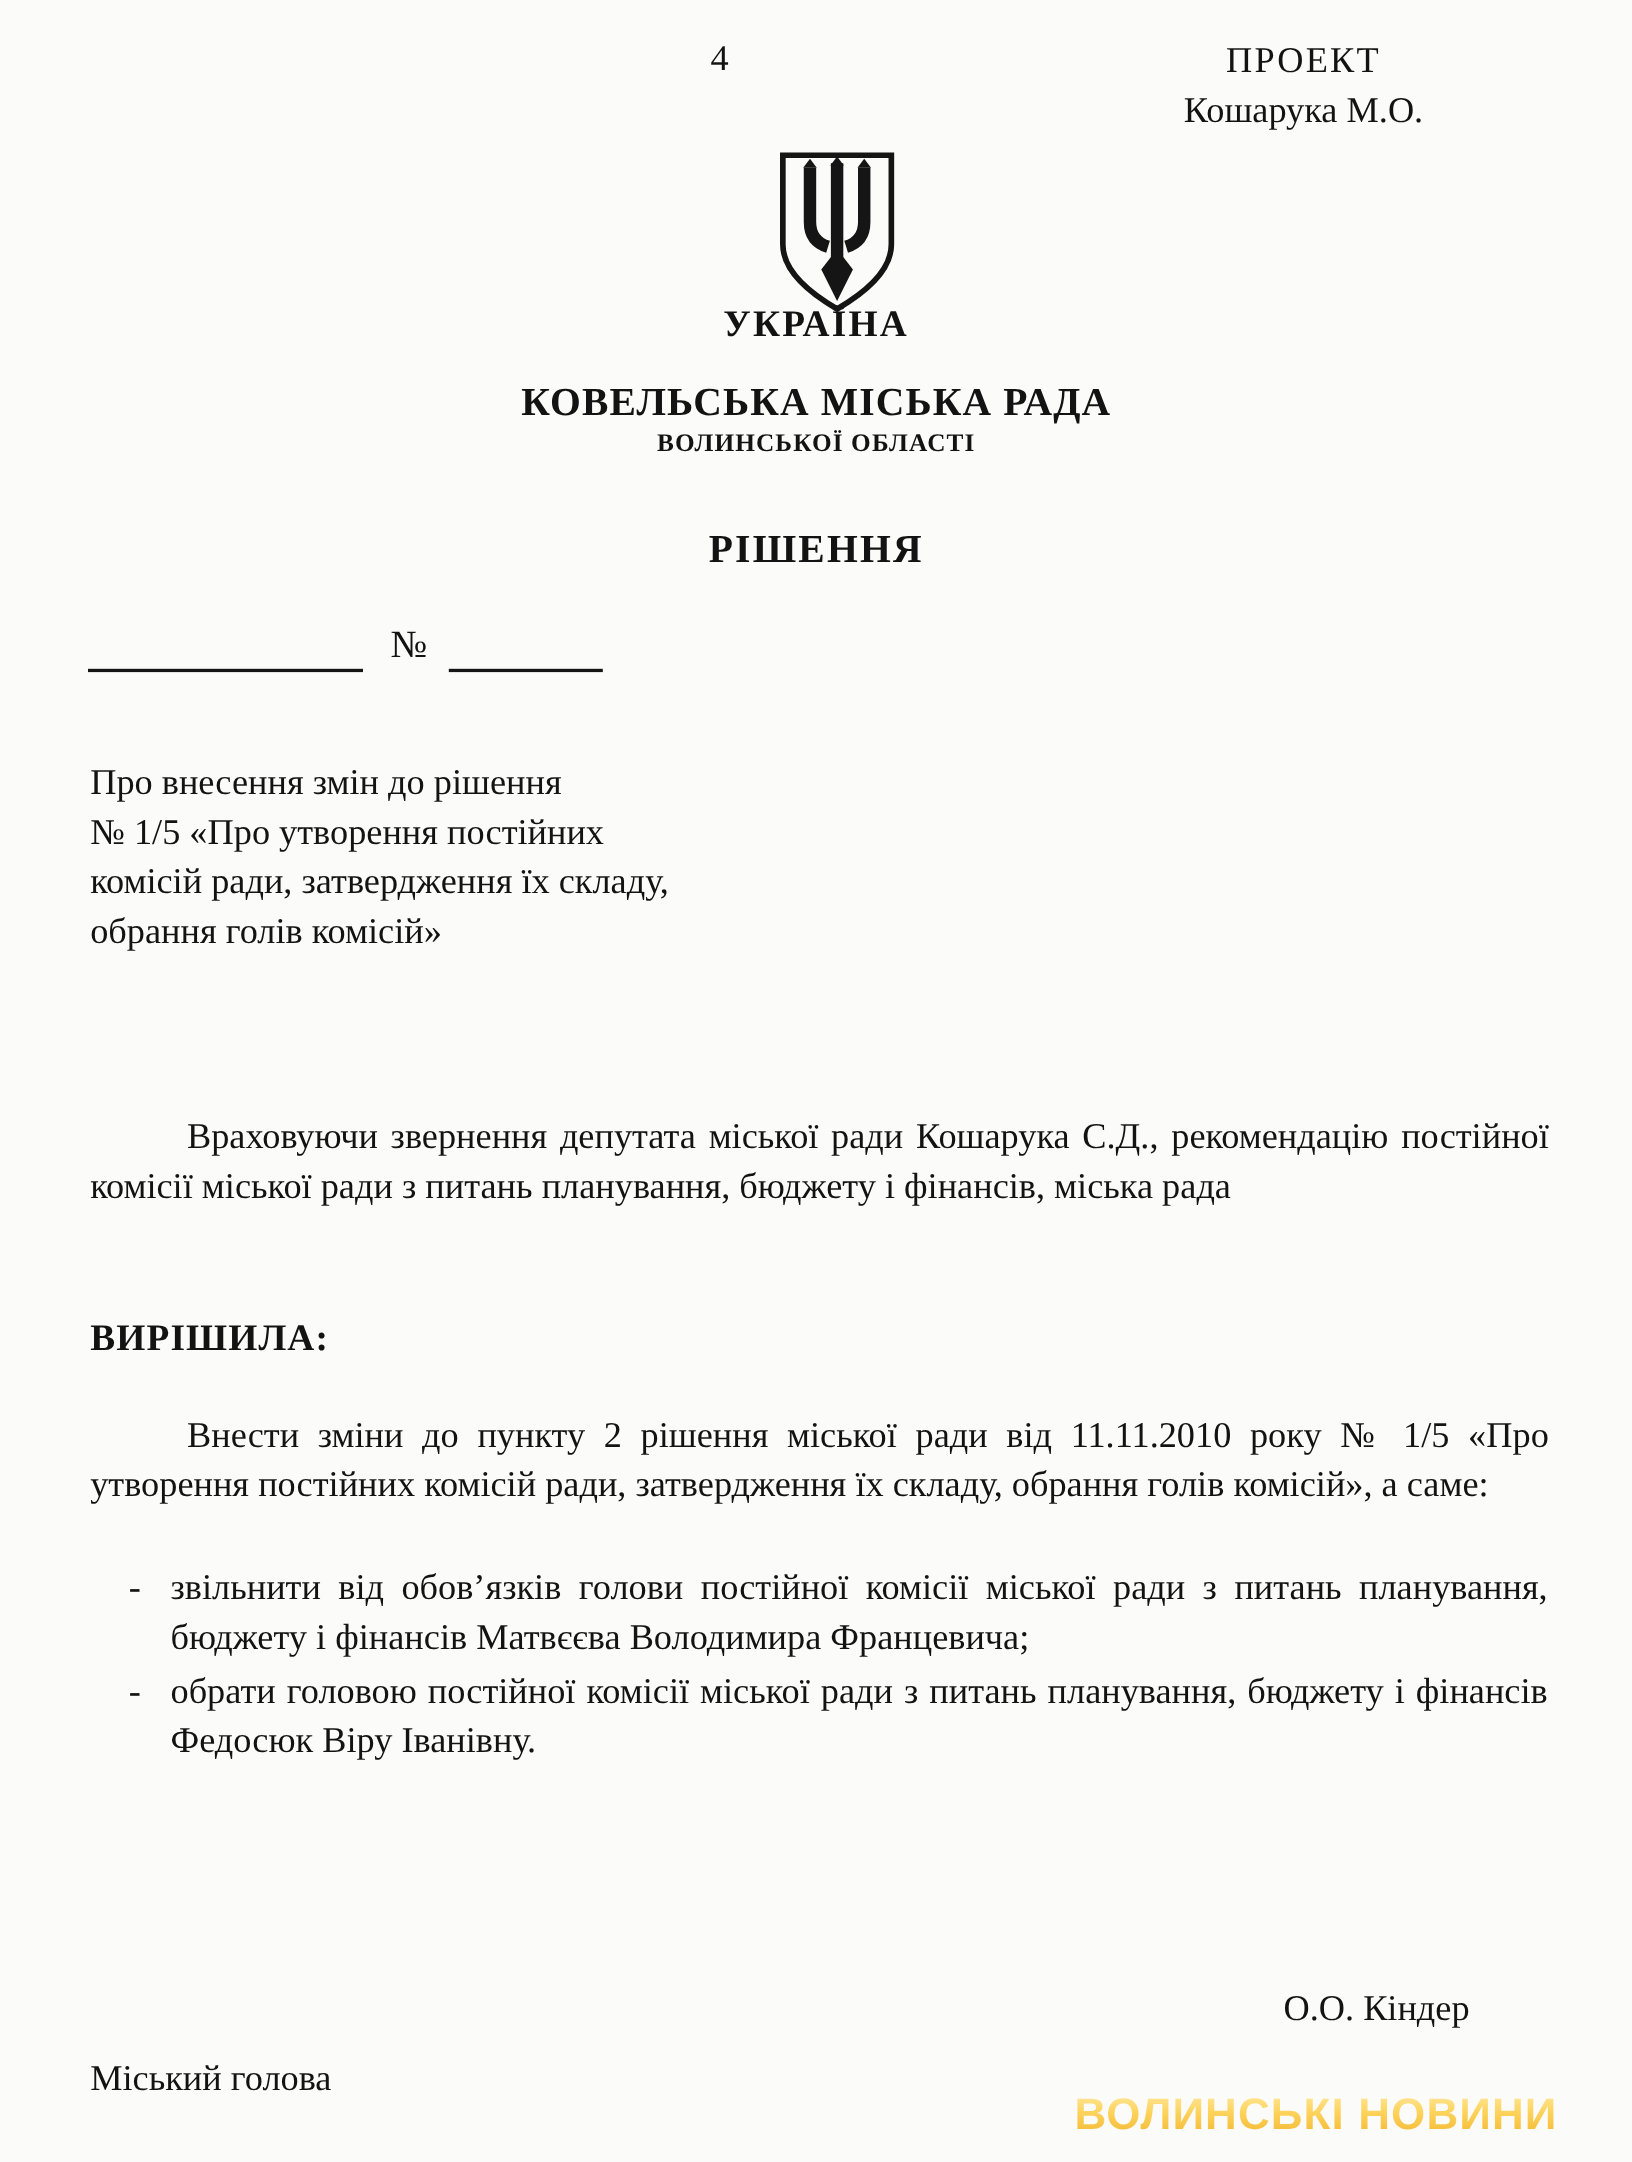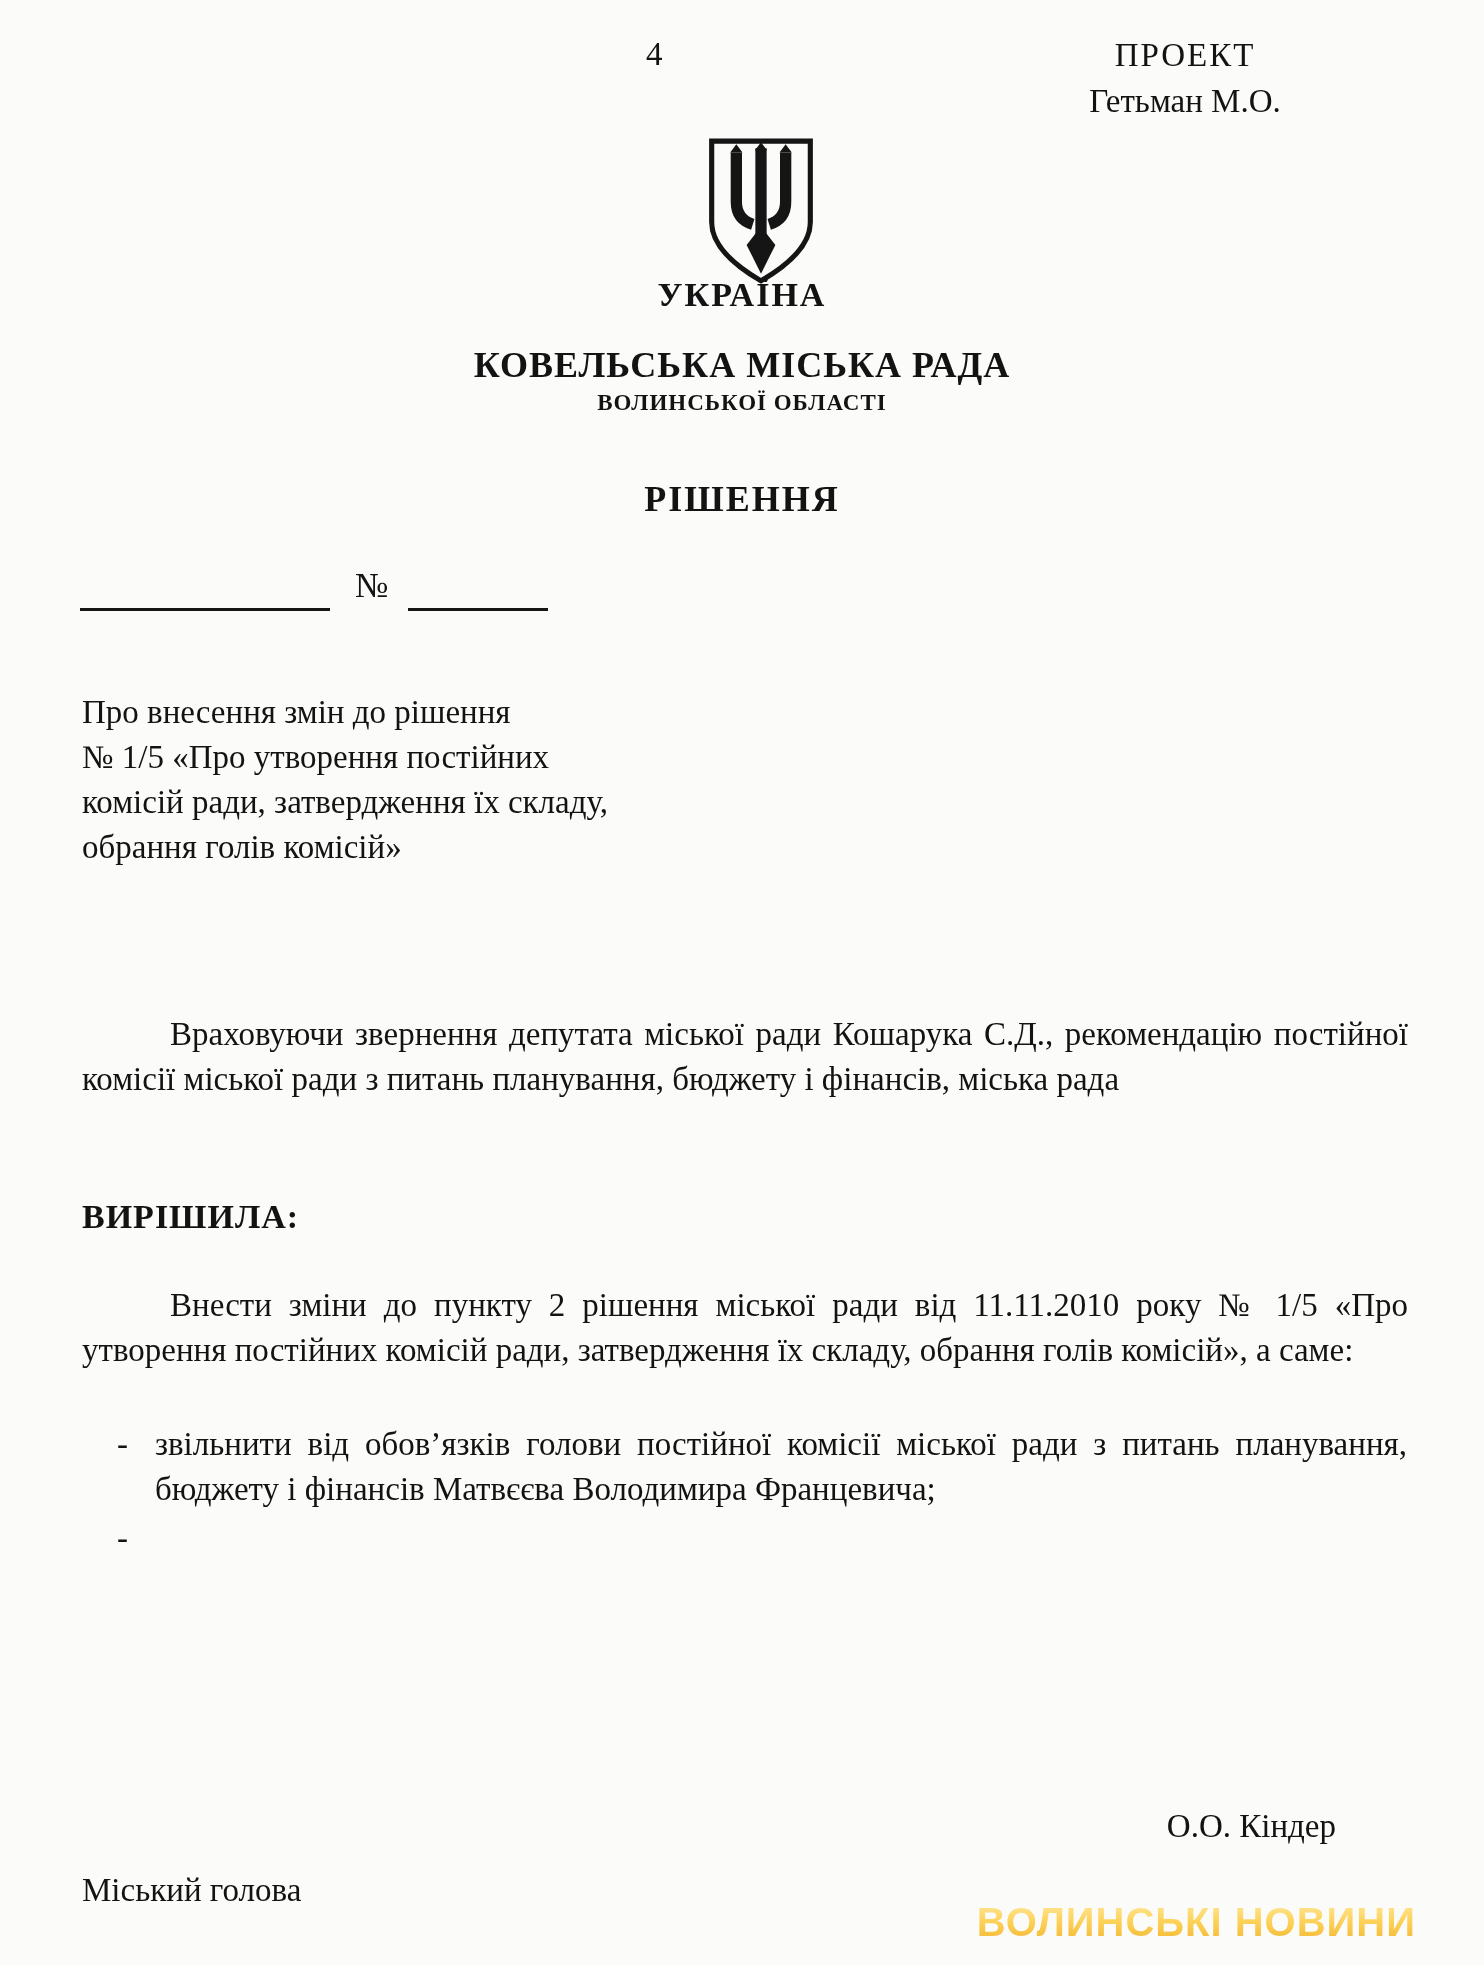--- a/index.html
+++ b/index.html
@@ -54,21 +54,21 @@
     white-space:nowrap;
   }
 </style>
 </head>
 <body>
 
 <div class="abs page-number">4</div>
 
 <div class="abs project-block">
   <div class="project-label">ПРОЕКТ</div>
-  <div>Гетьман М.О.</div>
+  <div>Кошарука М.О.</div>
 </div>
 
 <div class="abs emblem">
   <svg viewBox="0 0 110 146" width="114" height="150" aria-hidden="true">
     <path d="M7 5 H103 V84 Q103 113 55 141 Q7 113 7 84 Z" fill="none" stroke="#151515" stroke-width="5"></path>
     <g stroke="#151515" stroke-width="11" fill="none">
       <path d="M31 16 V64 Q31 81 47 86"></path>
       <path d="M79 16 V64 Q79 81 63 86"></path>
       <path d="M55 12 V98"></path>
     </g>
@@ -101,19 +101,20 @@
 
 <div class="abs paragraph resolution-intro">Внести зміни до пункту 2 рішення міської ради від 11.11.2010 року № 1/5 «Про утворення постійних комісій ради, затвердження їх складу, обрання голів комісій», а саме:</div>
 
 <div class="abs items">
   <div class="doc-item">
     <span class="dash">-</span>
     <span>звільнити від обов’язків голови постійної комісії міської ради з питань планування, бюджету і фінансів Матвєєва Володимира Францевича;</span>
   </div>
   <div class="doc-item">
     <span class="dash">-</span>
+    <span>обрати головою постійної комісії міської ради з питань планування, бюджету і фінансів Федосюк Віру Іванівну.</span>
   </div>
 </div>
 
 <div class="abs signer-title">Міський голова</div>
 <div class="abs signer-name">О.О. Кіндер</div>
 
 <div class="abs watermark">ВОЛИНСЬКІ НОВИНИ</div>
 
 </body></html>

